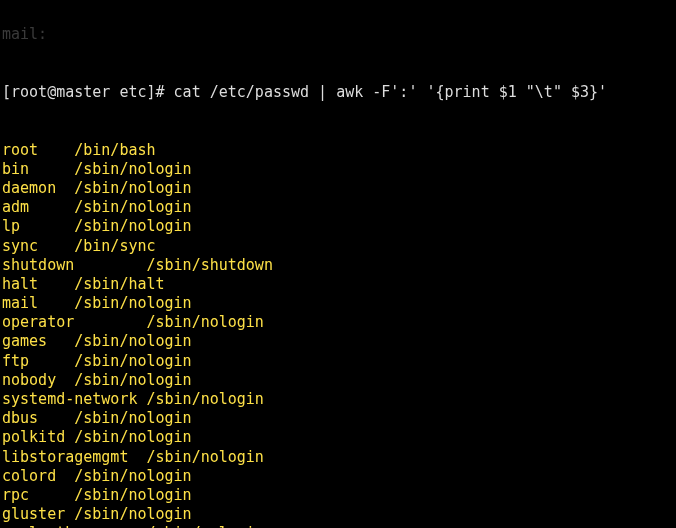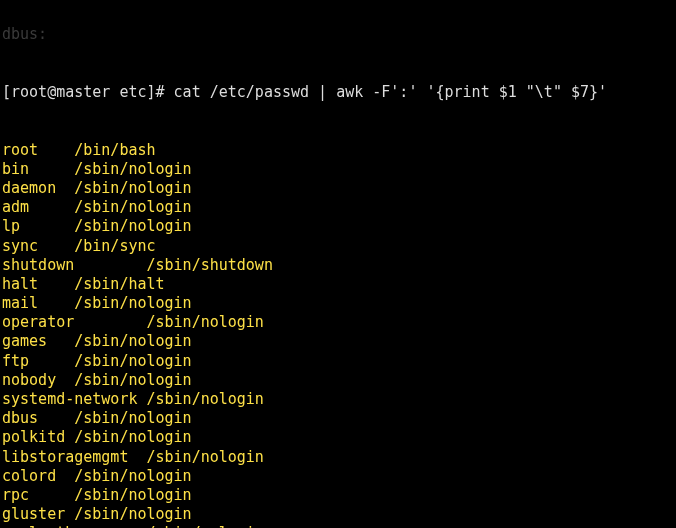--- a/index.html
+++ b/index.html
@@ -42,17 +42,17 @@
   }
   .out-line {
     color: #fde047;
   }
 </style>
 </head>
 <body>
 
 <div id="terminal">
   <div id="screen">
-    <div class="line scrollback-sliver">dbus:</div>
-    <div class="line prompt-line">[root@master etc]# cat /etc/passwd | awk -F':' '{print $1 "\t" $7}'</div>
+    <div class="line scrollback-sliver">mail:</div>
+    <div class="line prompt-line">[root@master etc]# cat /etc/passwd | awk -F':' '{print $1 "\t" $3}'</div>
     <div id="output"><div class="line out-line">root	/bin/bash</div><div class="line out-line">bin	/sbin/nologin</div><div class="line out-line">daemon	/sbin/nologin</div><div class="line out-line">adm	/sbin/nologin</div><div class="line out-line">lp	/sbin/nologin</div><div class="line out-line">sync	/bin/sync</div><div class="line out-line">shutdown	/sbin/shutdown</div><div class="line out-line">halt	/sbin/halt</div><div class="line out-line">mail	/sbin/nologin</div><div class="line out-line">operator	/sbin/nologin</div><div class="line out-line">games	/sbin/nologin</div><div class="line out-line">ftp	/sbin/nologin</div><div class="line out-line">nobody	/sbin/nologin</div><div class="line out-line">systemd-network	/sbin/nologin</div><div class="line out-line">dbus	/sbin/nologin</div><div class="line out-line">polkitd	/sbin/nologin</div><div class="line out-line">libstoragemgmt	/sbin/nologin</div><div class="line out-line">colord	/sbin/nologin</div><div class="line out-line">rpc	/sbin/nologin</div><div class="line out-line">gluster	/sbin/nologin</div><div class="line out-line">saslauth	/sbin/nologin</div></div>
   </div>
 </div>
 
 </body></html>

